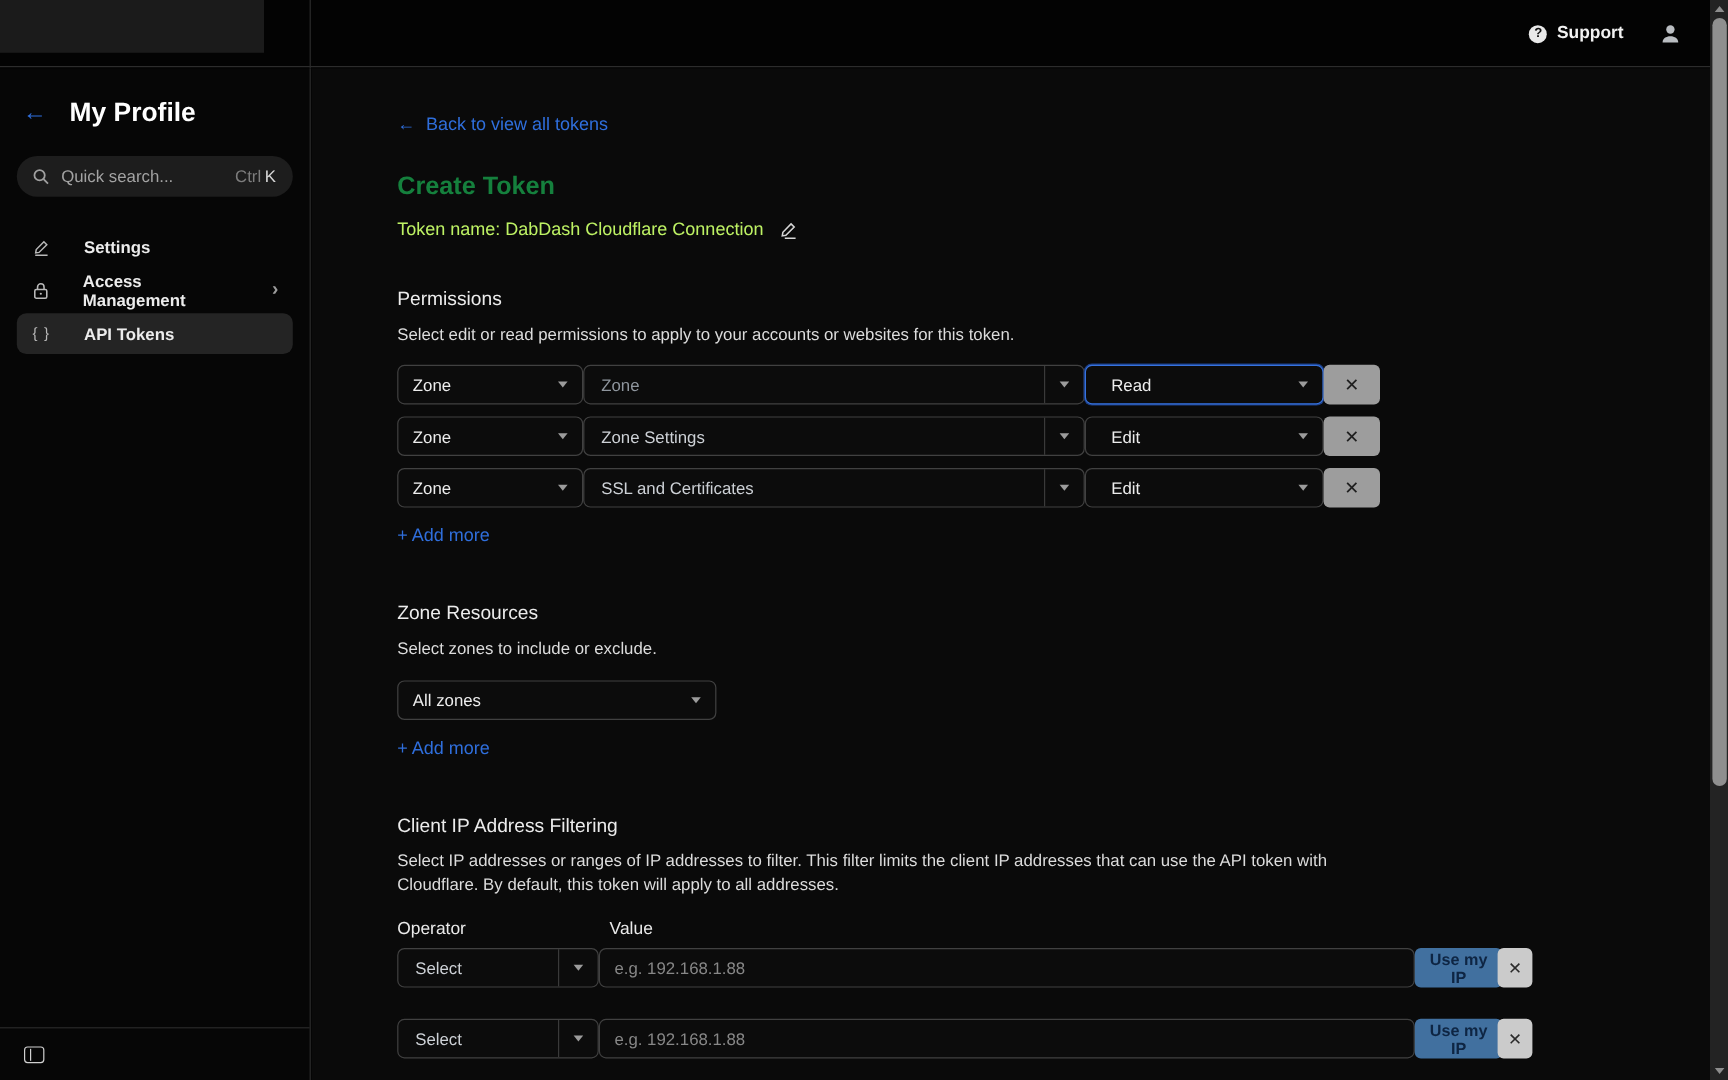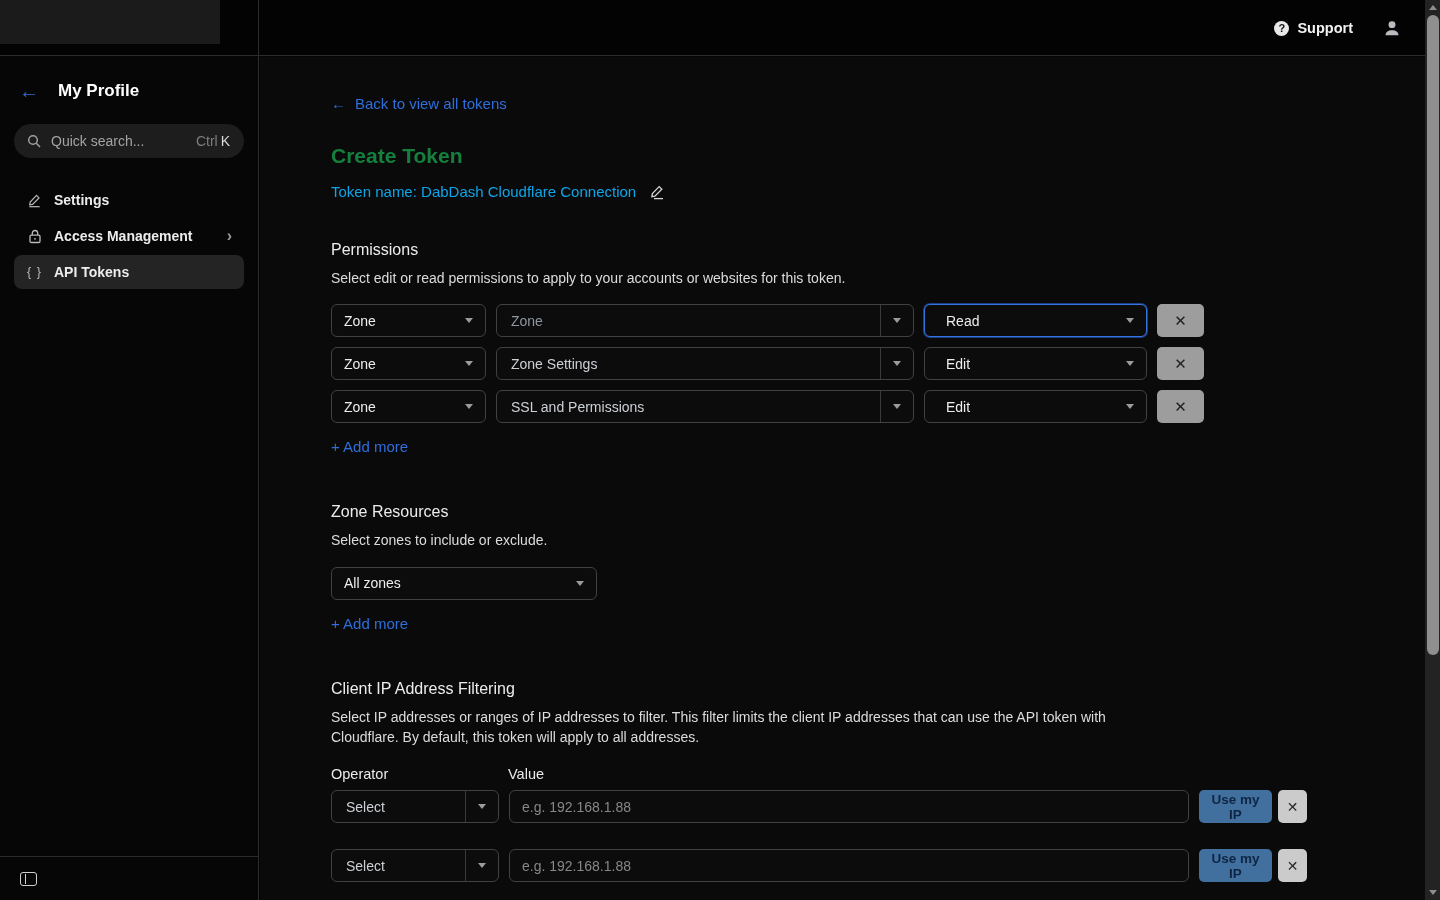--- a/index.html
+++ b/index.html
@@ -15,62 +15,62 @@
   .logo-box { position:absolute; top:0; left:0; width:220px; height:44px; background:#1b1b1b; }
   .header-right { position:absolute; right:24px; top:0; height:56px; display:flex; align-items:center; gap:30px; }
   .support { display:flex; align-items:center; gap:8px; color:#f2f2f2; font-size:14.5px; font-weight:bold; cursor:pointer; }
   .qmark { width:15px; height:15px; border-radius:50%; background:#e9e9e9; color:#121212; font-size:11px; font-weight:bold; display:flex; align-items:center; justify-content:center; }
   .v-line { position:absolute; top:0; left:258px; width:1px; height:57px; background:#2c2c2c; }
 
   
   .sidebar { position:absolute; top:57px; left:0; width:259px; bottom:0; background:#060606; border-right:1px solid #2c2c2c; }
   .sidebar-header { display:flex; align-items:center; gap:19px; padding:24px 18px 0 19px; }
   .back-arrow-blue { color:#2f6edb; font-size:20px; line-height:1; cursor:pointer; }
-  .sidebar-title { font-size:17px; font-weight:bold; color:#ffffff; }
+  .sidebar-title { font-size:22px; font-weight:bold; color:#ffffff; }
   .searchbox { margin:23px 14px 0; height:34px; background:#1d1d1d; border-radius:17px; display:flex; align-items:center; padding:0 14px 0 13px; gap:10px; cursor:text; }
   .search-placeholder { color:#a3a3a3; font-size:14px; flex:1; }
   .shortcut { font-size:14px; white-space:nowrap; }
   .shortcut .ctrl { color:#7d7d7d; }
   .shortcut .key  { color:#d8d8d8; margin-left:3px; }
   .menu { margin:25px 14px 0; }
-  .menu-item { height:34px; display:flex; align-items:center; gap:11px; padding:0 12px; border-radius:8px; font-size:14px; font-weight:600; color:#ececec; margin-bottom:2px; cursor:pointer; }
+  .menu-item { height:34px; display:flex; align-items:center; gap:27px; padding:0 12px; border-radius:8px; font-size:14px; font-weight:600; color:#ececec; margin-bottom:2px; cursor:pointer; }
   .menu-item.selected { background:#242424; }
   .mi-icon { width:17px; display:flex; justify-content:center; color:#b9b9b9; }
   .braces { font-size:12.5px; color:#b9b9b9; letter-spacing:1px; font-weight:normal; }
   .chev { margin-left:auto; color:#9c9c9c; font-size:16px; }
   .sidebar-footer { position:absolute; bottom:0; left:0; right:0; height:44px; border-top:1px solid #2a2a2a; display:flex; align-items:center; padding-left:20px; }
   .panel-icon { width:17px; height:14px; border:1.5px solid #d0d0d0; border-radius:3px; position:relative; cursor:pointer; }
   .panel-icon::after { content:""; position:absolute; left:3.5px; top:1px; bottom:1px; width:1.5px; background:#d0d0d0; }
 
   
   .main { position:absolute; left:260px; top:57px; right:15px; bottom:0; background:#0a0a0a; padding:38px 0 0 71px; }
   .back-link { display:flex; align-items:center; gap:9px; color:#2f6edb; font-size:15px; width:max-content; cursor:pointer; }
   .page-title { margin-top:32px; font-size:21px; font-weight:bold; color:#15803d; }
-  .token-line { margin-top:15px; display:flex; align-items:center; gap:13px; font-size:15px; color:#0ea5e9; }
+  .token-line { margin-top:15px; display:flex; align-items:center; gap:13px; font-size:15px; color:#bef264; }
   .pencil { color:#d6d6d6; cursor:pointer; display:flex; }
 
   .section-title { font-size:16px; color:#ececec; }
   .sec-permissions { margin-top:41px; }
   .sec-zones { margin-top:48px; }
   .sec-ip { margin-top:48px; }
   .section-desc { margin-top:9px; font-size:14px; color:#dcdcdc; line-height:1.45; max-width:810px; }
 
-  .row { display:flex; gap:10px; margin-top:10px; align-items:flex-start; }
+  .row { display:flex; margin-top:10px; align-items:flex-start; }
   .row.first { margin-top:16px; }
   .ctrl-base { height:33px; background:#0c0c0c; border:1px solid #414141; border-radius:6px; display:flex; align-items:center; font-size:14px; color:#ededed; cursor:pointer; }
   .sel { padding:0 12px; }
   .sel .lbl { flex:1; }
   .caret { width:0; height:0; border-left:4.5px solid transparent; border-right:4.5px solid transparent; border-top:5px solid #9c9c9c; }
   .combo { padding:0; }
   .combo .lbl { flex:1; padding:0 14px; color:#cdd1d6; }
   .combo .lbl.muted { color:#8f969e; }
   .combo-caret { width:33px; align-self:stretch; border-left:1px solid #3a3a3a; display:flex; align-items:center; justify-content:center; }
   .w-scope { width:155px; }
   .w-resource { width:418px; }
-  .w-access { width:223px;padding-left:21px; }
+  .w-access { width:199px;padding-left:21px; }
   .focused { border-color:#3672df; box-shadow:0 0 0 1px #1d3f85; }
   .x-btn { width:47px; height:33px; background:#9d9d9d; border:none; border-radius:5px; color:#1e1e1e; font-size:15px; display:flex; align-items:center; justify-content:center; cursor:pointer; }
   .add-more { margin-top:15px; color:#2f6edb; font-size:15px; width:max-content; cursor:pointer; }
   .add-more.gap { margin-top:17px; }
 
   .w-include { width:168px; }
   .w-zones { width:266px; }
 
   .col-labels { display:flex; margin-top:19px; font-size:14.5px; color:#eaeaea; }
   .op-col { width:177px; }
@@ -220,21 +220,21 @@
     </div>
     <button class="x-btn">✕</button>
   </div>
 
   <div class="row">
     <div class="ctrl-base sel w-scope">
       <span class="lbl">Zone</span>
         <span class="caret"></span>
     </div>
     <div class="ctrl-base combo w-resource">
-      <span class="lbl">SSL and Permissions</span>
+      <span class="lbl">SSL and Certificates</span>
       <span class="combo-caret">
           <span class="caret"></span>
         </span>
     </div>
     <div class="ctrl-base sel w-access">
       <span class="lbl">Edit</span>
         <span class="caret"></span>
     </div>
     <button class="x-btn">✕</button>
   </div>

